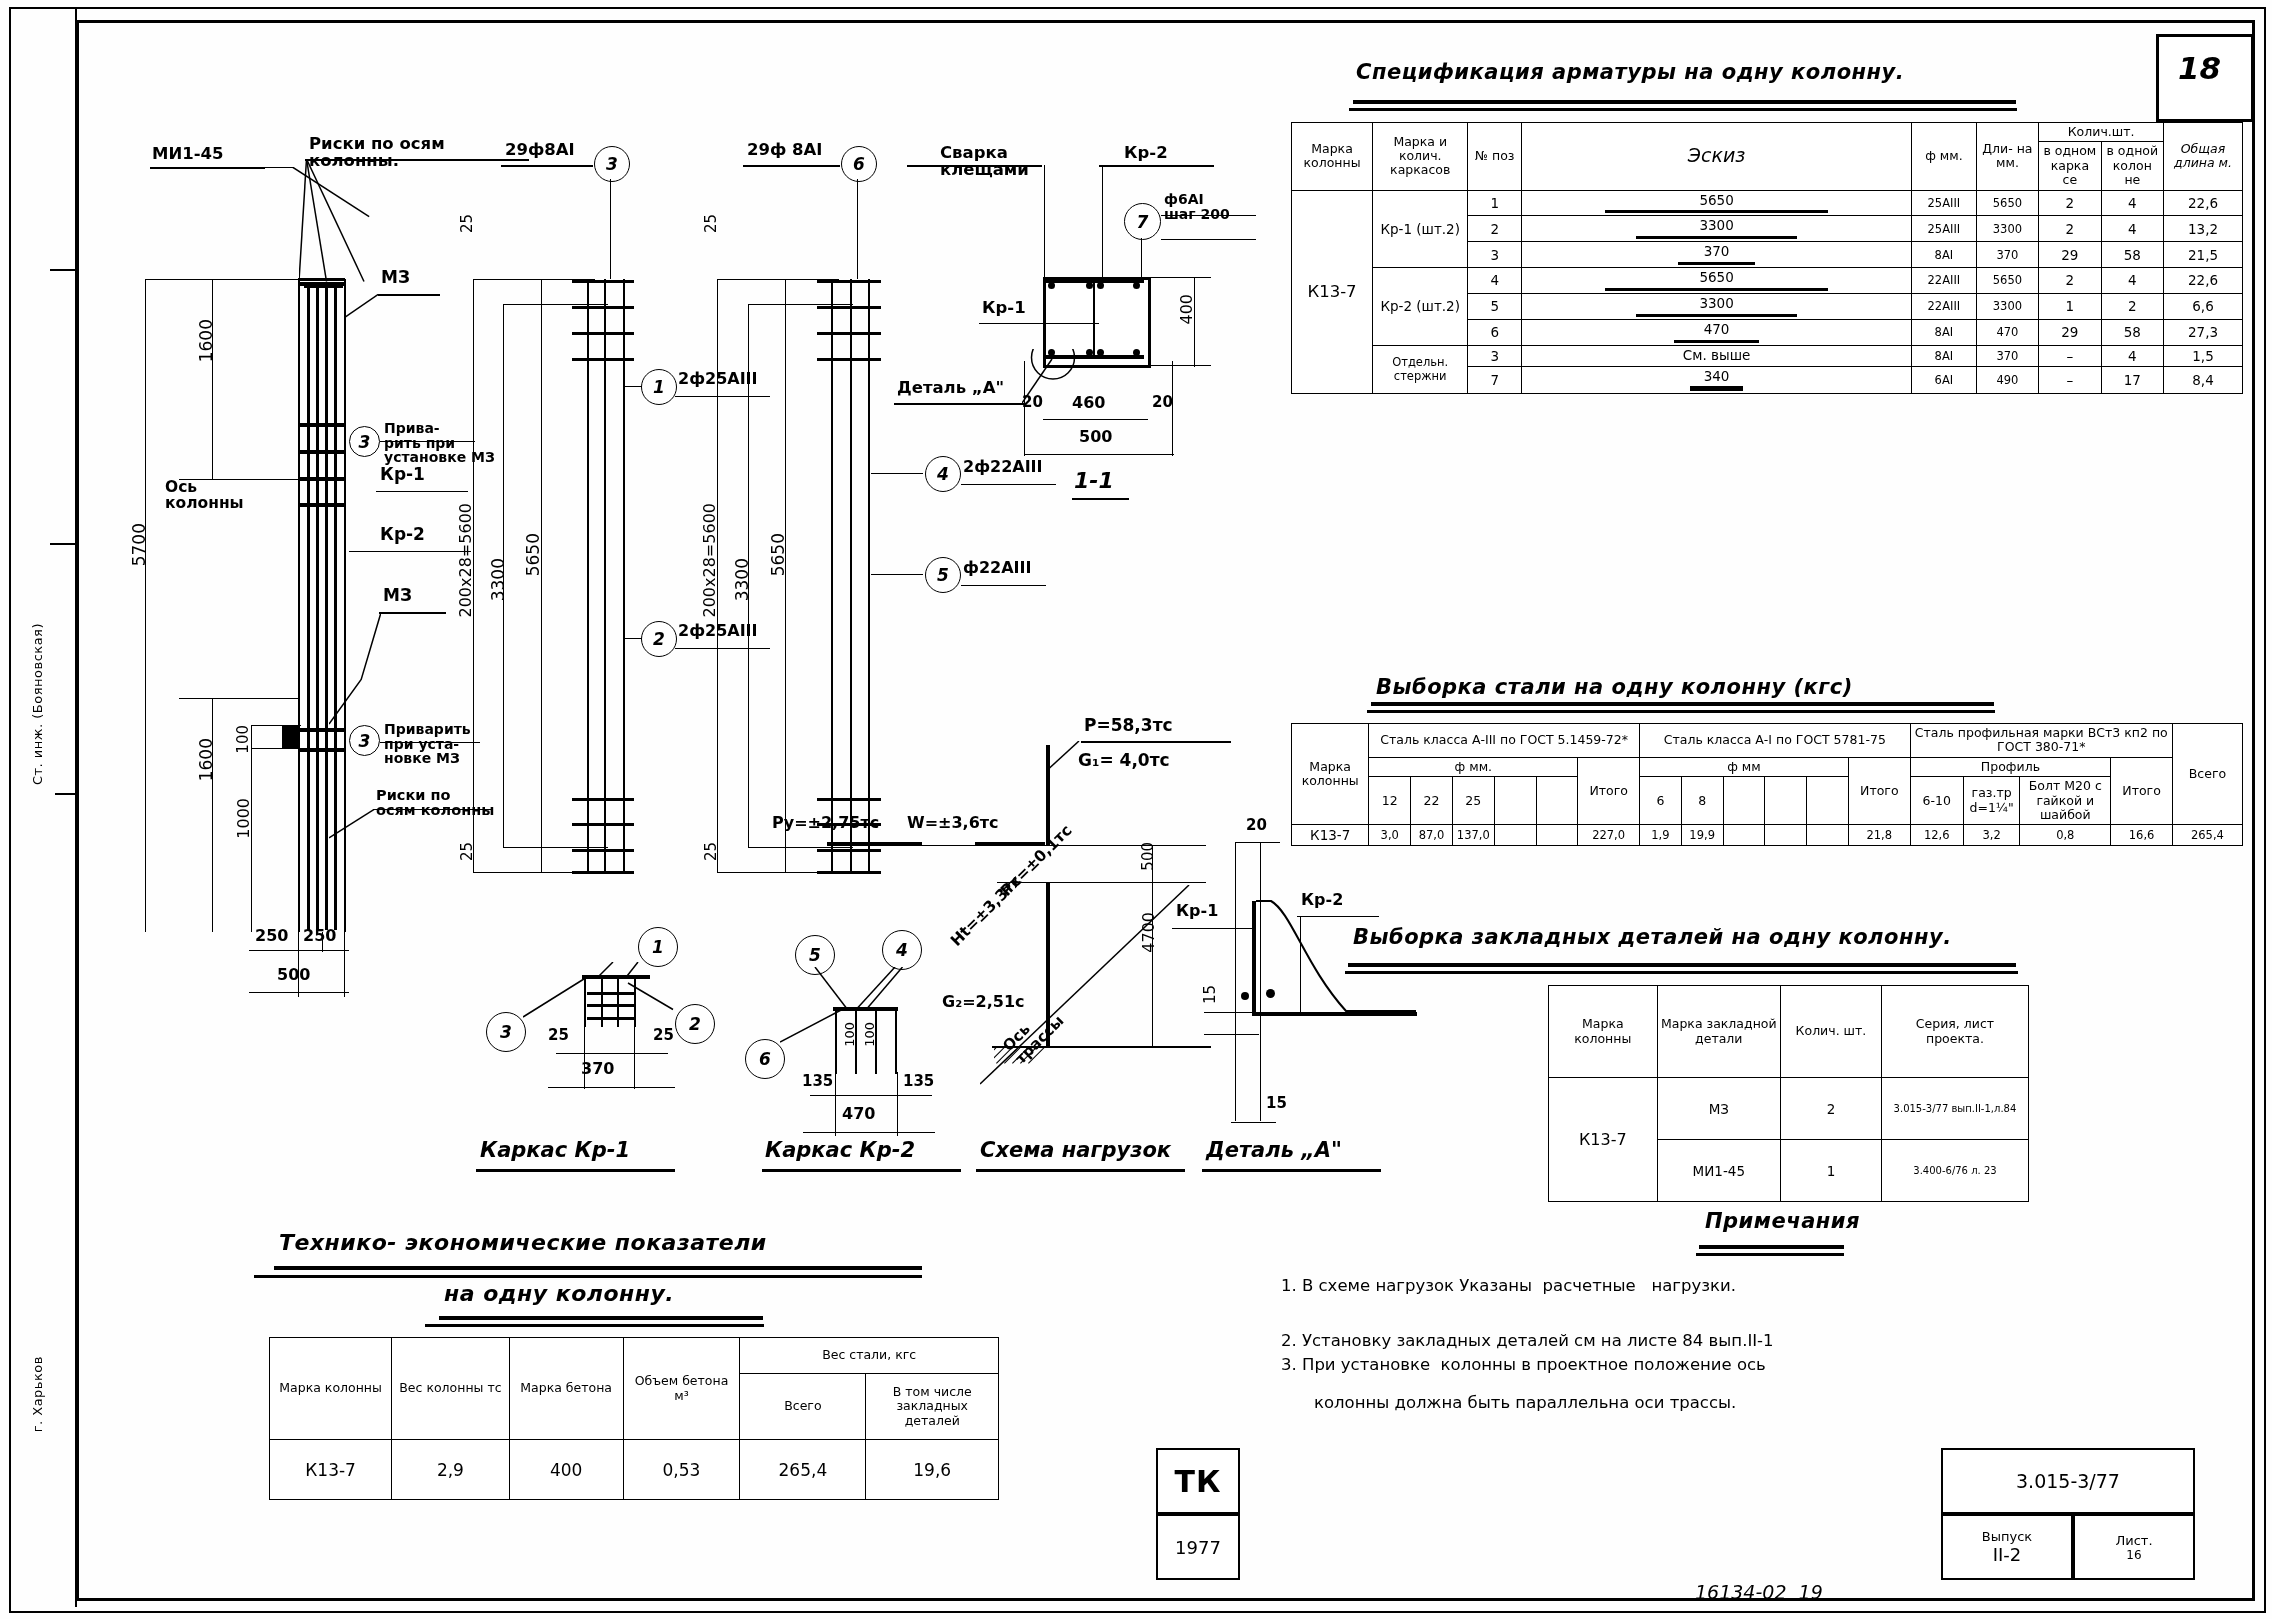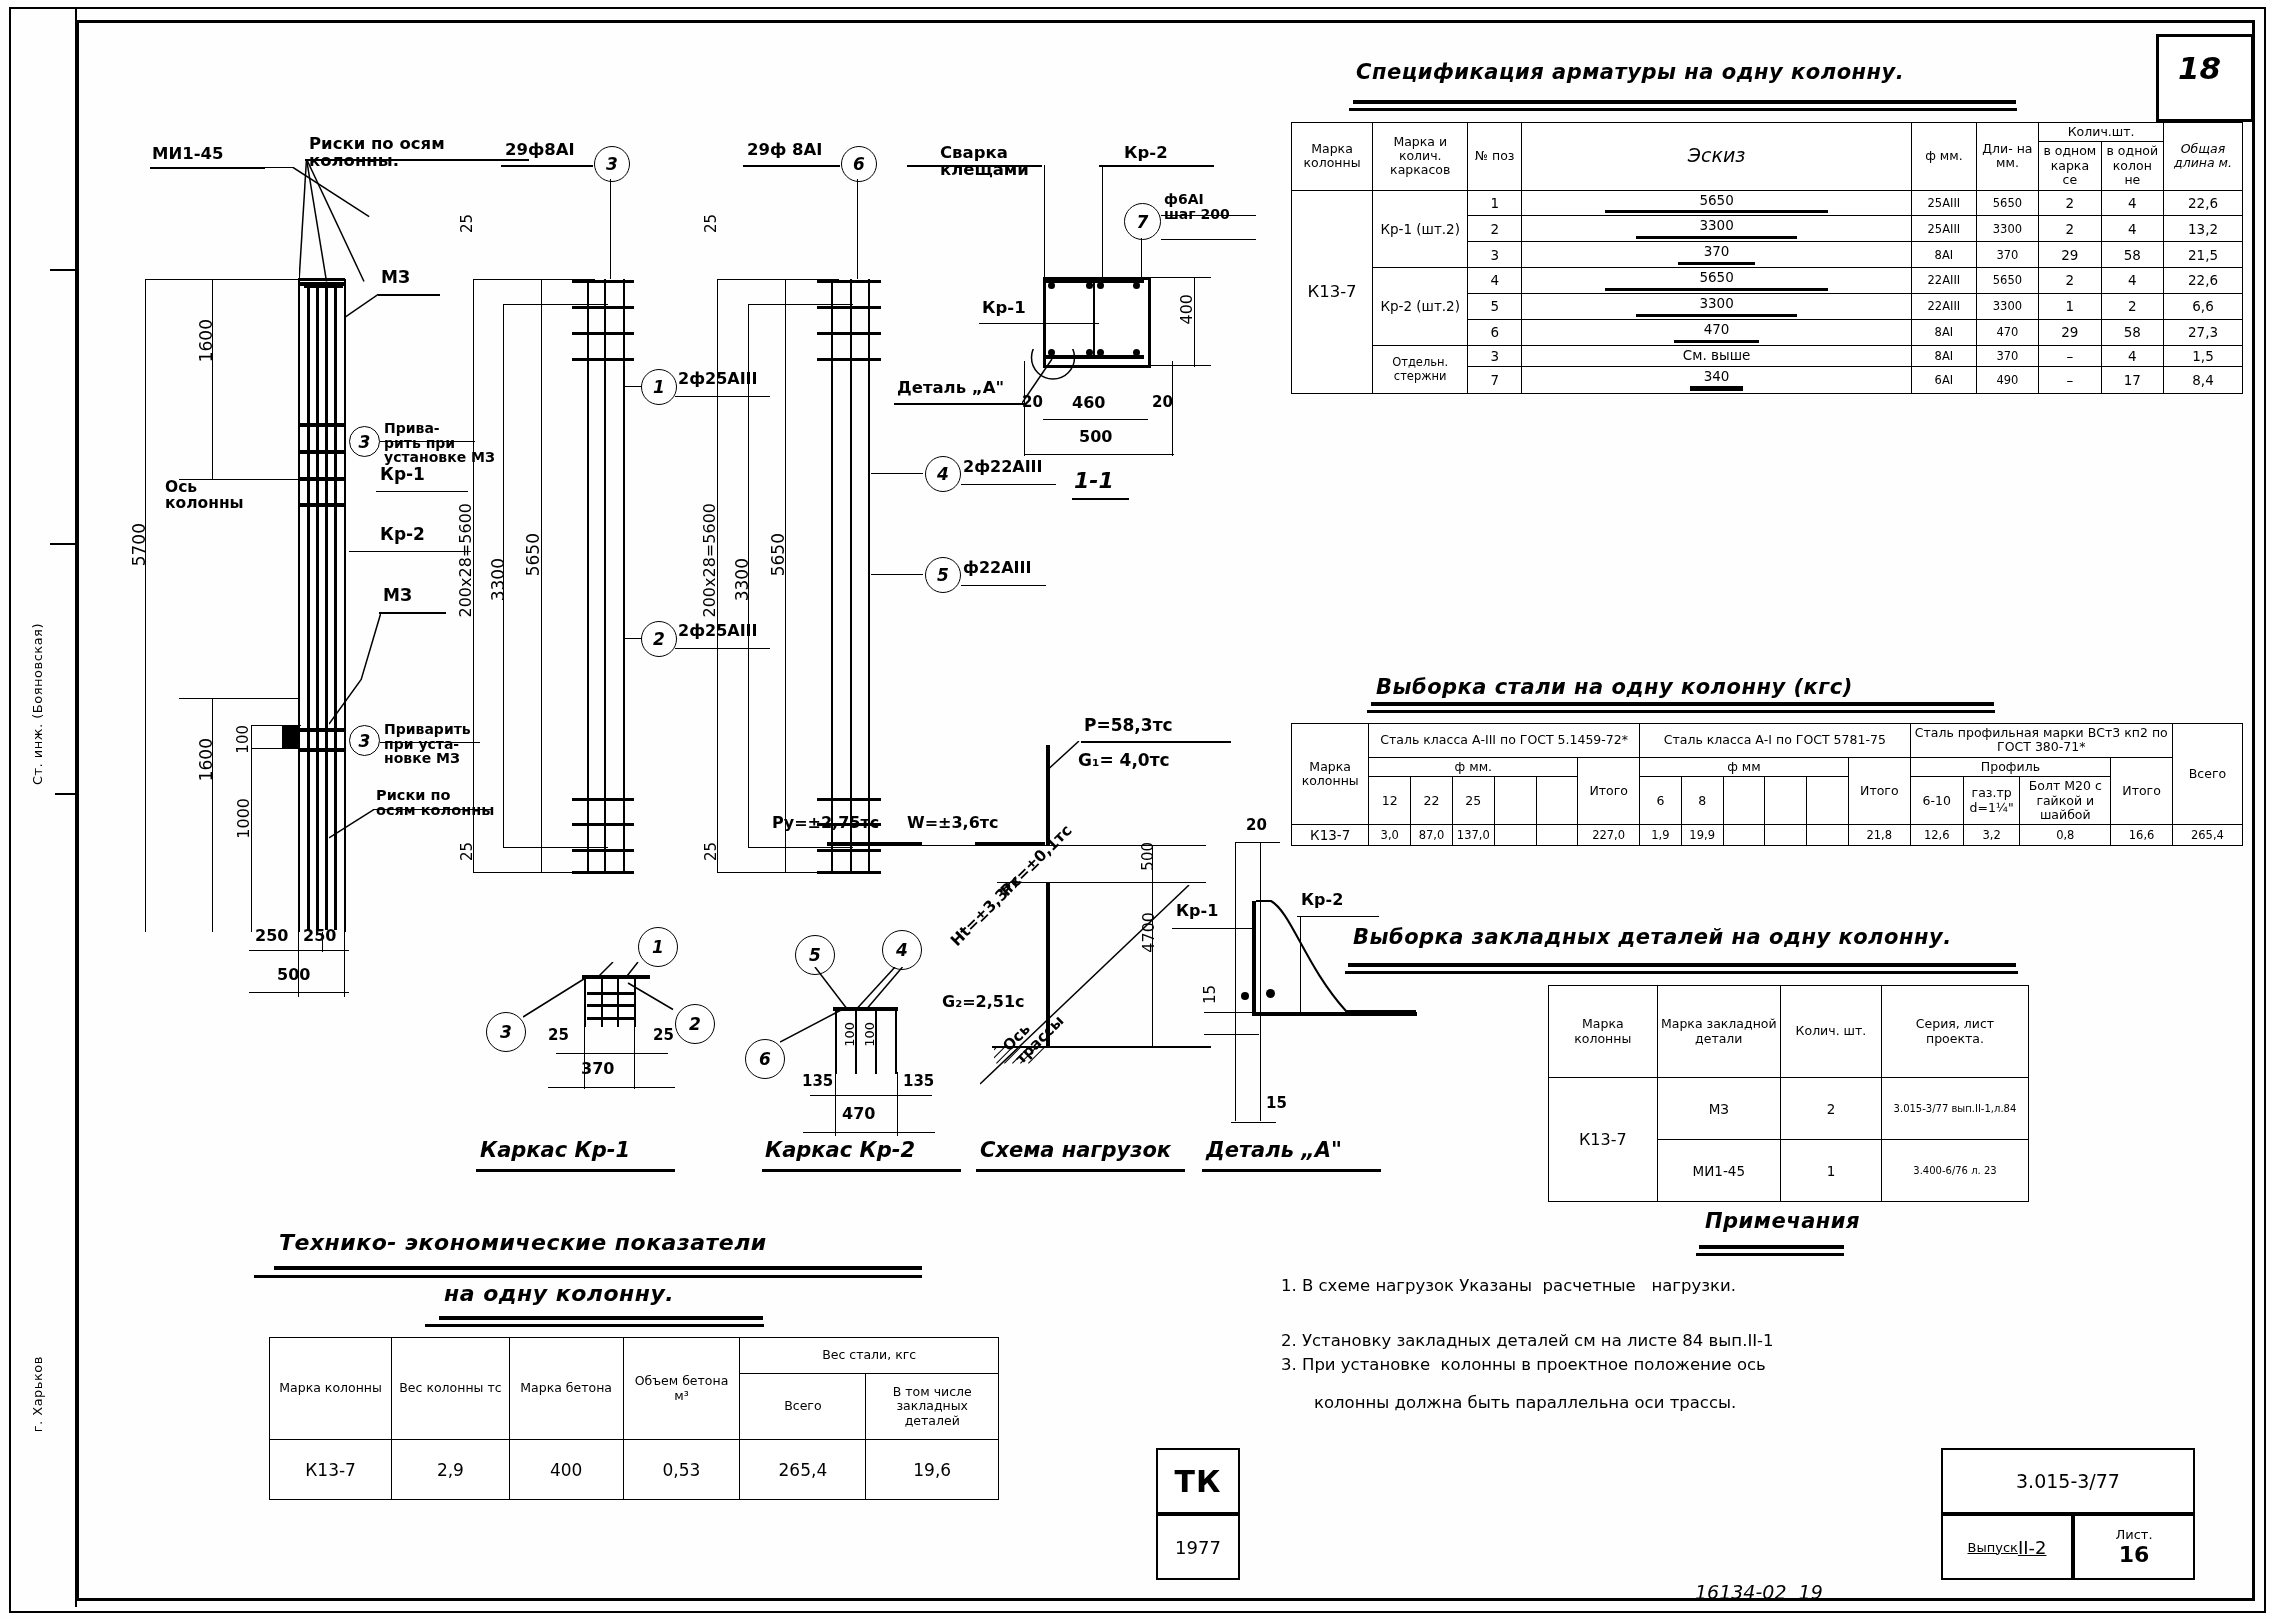--- a/index.html
+++ b/index.html
@@ -790,25 +790,25 @@
 
   <div class="tb" style="left:1156px;top:1448px;width:84px;height:66px;flex-direction:column;">
     <span class="tb-lg" style="font-weight:bold;">ТК</span>
   </div>
   <div class="tb" style="left:1156px;top:1514px;width:84px;height:66px;">
     <span style="font-size:18px;">1977</span>
   </div>
   <div class="tb" style="left:1941px;top:1448px;width:254px;height:66px;">
     <span style="font-size:19px;">3.015-3/77</span>
   </div>
-  <div class="tb" style="left:1941px;top:1514px;width:132px;height:66px;flex-direction:row;text-decoration:underline;">
+  <div class="tb" style="left:1941px;top:1514px;width:132px;height:66px;flex-direction:column;">
     <span style="font-size:13px;">Выпуск</span>
     <span style="font-size:18px;">II-2</span>
   </div>
   <div class="tb" style="left:2073px;top:1514px;width:122px;height:66px;flex-direction:column;">
     <span style="font-size:13px;">Лист.</span>
-    <span style="font-size:22px;font-weight:bold;">16</span>
+    <span style="font-size:12px;">16</span>
   </div>
 
   <div class="t" style="left:1695px;top:1583px;font-size:19px;font-style:italic;">16134-02  19</div>
 
 </div>
 
 
 </body></html>

